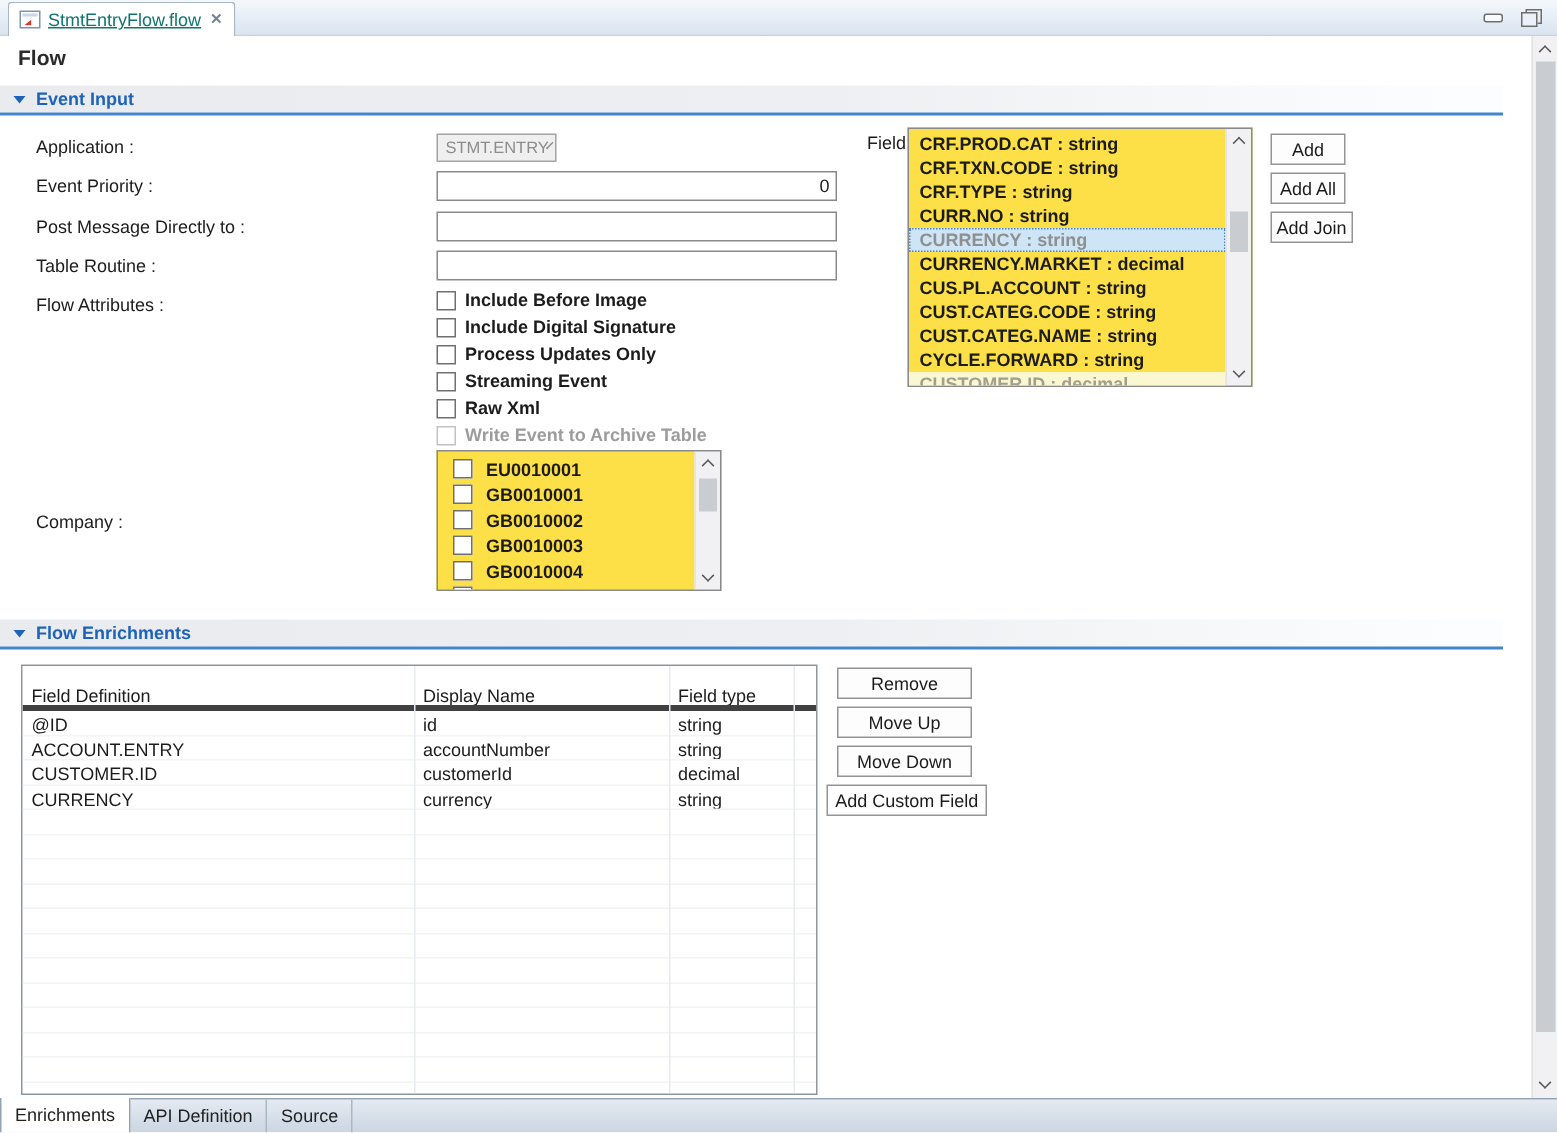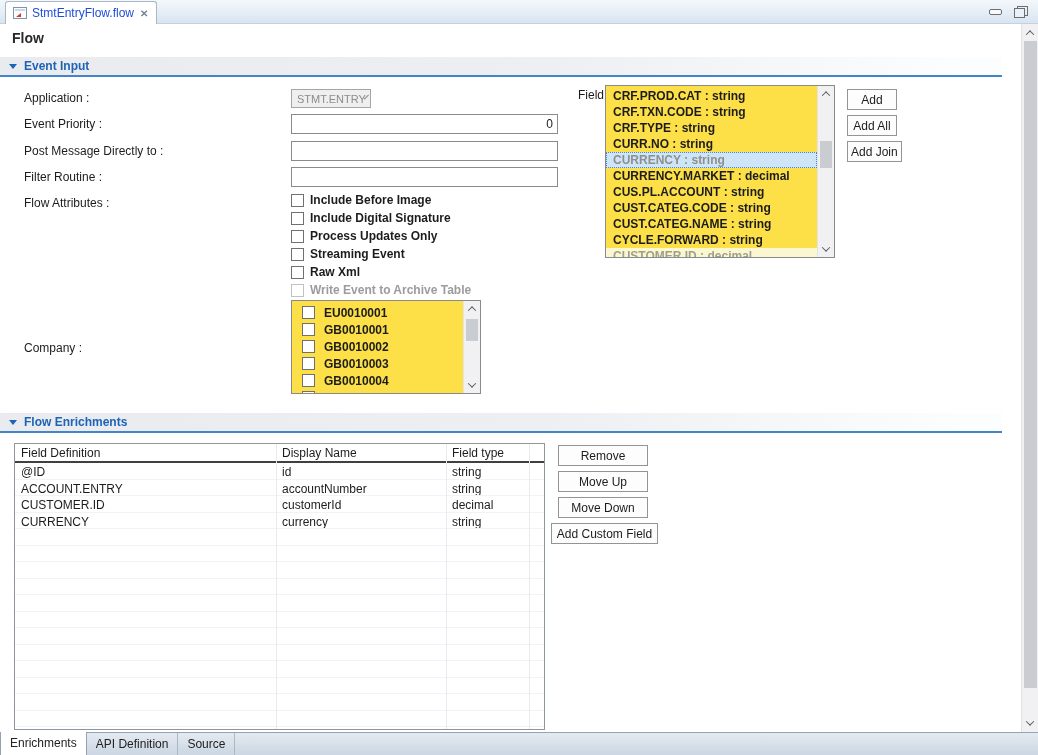--- a/index.html
+++ b/index.html
@@ -6,21 +6,21 @@
   html,body { width:1038px; height:755px; overflow:hidden; }
   body { font-family:"Liberation Sans",sans-serif; font-size:12px; color:#1c1c1c; background:#fff; }
   #root { position:relative; width:1038px; height:755px; background:#fff; overflow:hidden; }
 
   
   .tabstrip { position:absolute; left:0; top:0; width:1038px; height:24px;
     background:linear-gradient(#f4f8fc, #d9e4f0); border-bottom:1px solid #c3d1e0; }
   .etab { position:absolute; left:5px; top:1px; height:23px; z-index:2;
     background:#fff; border:1px solid #a9b7c6; border-bottom:none; border-radius:3px 3px 0 0;
     display:flex; align-items:center; gap:5px; padding:0 7px; }
-  .etab-label { color:#1d4ed8; }
+  .etab-label { color:#0f766e;text-decoration:underline; }
   .etab-close { color:#74838f; font-size:10px; font-weight:bold; cursor:pointer; padding:0 1px; }
   .ficon { position:relative; width:14px; height:12px; border:1px solid #7d96ad; background:#fdfdfd; }
   .ficon::before { content:""; position:absolute; left:1px; top:1px; width:10px; height:2px; background:#c9d8e6; }
   .ficon::after { content:""; position:absolute; left:2px; bottom:1px; width:5px; height:4px;
     background:#d23a2e; clip-path:polygon(0 100%, 100% 0, 100% 100%); }
   .win-controls { position:absolute; right:10px; top:6px; display:flex; gap:12px; align-items:center; }
   .minico { display:block; width:13px; height:6px; border:1px solid #6e6e6e; border-radius:2px; background:#f6fafd; }
   .restico { position:relative; display:block; width:14px; height:12px; }
   .restico::before { content:""; position:absolute; right:0; top:0; width:9px; height:8px; border:1px solid #6e6e6e; }
   .restico::after { content:""; position:absolute; left:0; bottom:0; width:9px; height:8px; border:1px solid #6e6e6e; background:#eaf1f8; }
@@ -90,21 +90,21 @@
     border:1px solid #949494; font:12px "Liberation Sans",sans-serif; color:#1c1c1c; cursor:pointer; }
   .add-btns { position:absolute; left:847px; top:89px; }
   .add-btns .btn { margin-bottom:5px; }
   .enr-btns { position:absolute; left:558px; top:445px; }
   .enr-btns .btn { min-width:90px; margin-bottom:5px; }
   .enr-btns .btn:nth-of-type(4) { min-width:107px; margin-left:-7px; }
 
   
   .etable { position:absolute; left:14px; top:443px; width:531px; height:287px;
     border:1px solid #8f979e; background:#fff; overflow:hidden; }
-  .thead { display:flex; height:19px; border-bottom:2px solid #404040; }
+  .thead { display:flex; height:19px; border-bottom:4px solid #404040;margin-top:11px; }
   .trow { display:flex; height:16.5px; border-bottom:1px solid #f1f3f7; }
   .tc { padding-top:2px; padding-left:6px; white-space:nowrap; overflow:hidden; }
   .c1 { width:261px; } .c2 { width:170px; } .c3 { width:83px; }
   .vline { position:absolute; top:0; bottom:0; width:1px; background:#e7eaf0; }
 
   
   .bottombar { position:absolute; left:0; top:732px; width:1038px; height:23px;
     background:linear-gradient(#e4eaf1,#cbd6e2); border-top:1px solid #94a3b4; display:flex; }
   .btab { height:23px; line-height:22px; padding:0 9px; border-right:1px solid #aab7c5; color:#222; cursor:pointer; }
   .btab.active { position:relative; margin-top:-1px; height:24px; background:#fff;
@@ -130,21 +130,21 @@
   <div class="page-title">Flow</div>
 
   <div class="section-hd" style="top:57px;">
     <span class="tri"></span>
     <span class="sec-title">Event Input</span>
   </div>
 
   <div class="flabel" style="top:91px;">Application :</div>
   <div class="flabel" style="top:117px;">Event Priority :</div>
   <div class="flabel" style="top:144px;">Post Message Directly to :</div>
-  <div class="flabel" style="top:170px;">Filter Routine :</div>
+  <div class="flabel" style="top:170px;">Table Routine :</div>
   <div class="flabel" style="top:196px;">Flow Attributes :</div>
   <div class="flabel" style="top:341px;">Company :</div>
 
   <div class="dd">
     <span>STMT.ENTRY</span>
     <span class="ddchev"></span>
   </div>
 
   <input class="tinput num" style="top: 114px;" value="0">
   <input class="tinput" style="top: 141px;" value="">

